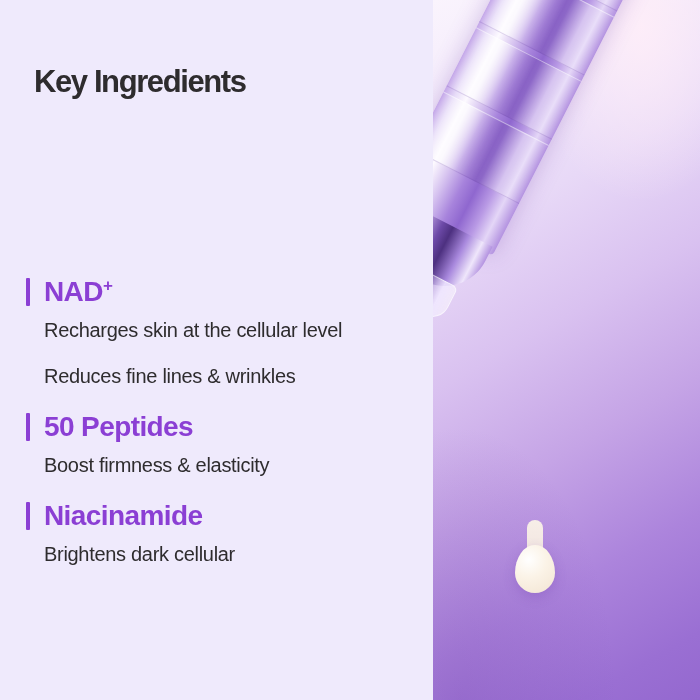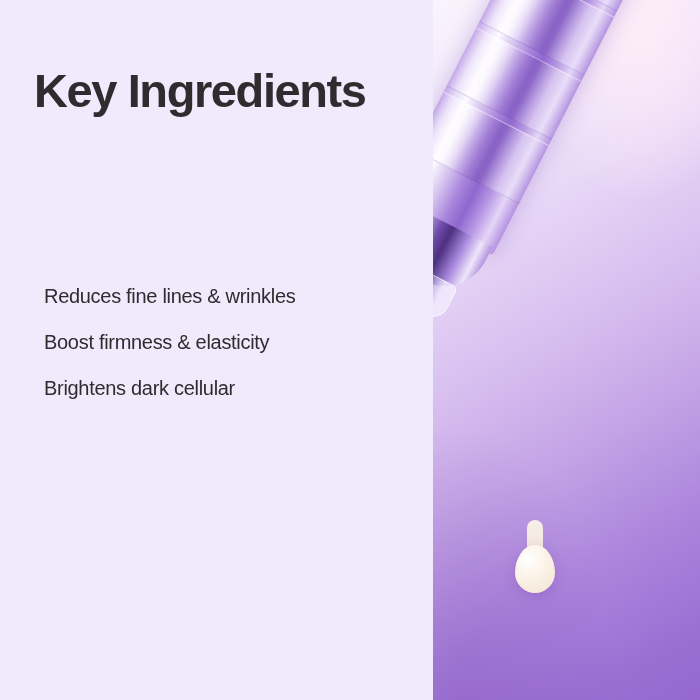--- a/index.html
+++ b/index.html
@@ -20,21 +20,21 @@
   .left-panel{
     position:relative;
     width:433px; height:700px;
     background:#efeafc;
     flex:0 0 433px;
     overflow:hidden;
   }
   .page-title{
     position:absolute;
     left:34px; top:66px;
-    font-size:47px;
+    font-size:31px;
     font-weight:bold;
     letter-spacing:-1.4px;
     color:#2e2c2e;
     line-height:1.05;
     white-space:nowrap;
   }
   .ingredient-list{
     position:absolute;
     left:26px; top:275px;
     width:400px;
@@ -217,30 +217,45 @@
 <body>
 
 <div id="page">
 
   <div class="left-panel">
 
     <h1 class="page-title">Key Ingredients</h1>
 
     <ul class="ingredient-list">
 
+      <li class="ingredient-item">
+        <div class="ing-head">
+          <span class="accent-bar"></span>
+          <span class="ing-name"><span>NAD</span><span class="sup">+</span></span>
+        </div>
+        <div class="ing-desc">Recharges skin at the cellular level</div>
+      </li>
 
       <li class="ingredient-item">
         <div class="ing-desc">Reduces fine lines &amp; wrinkles</div>
       </li>
 
       <li class="ingredient-item">
+        <div class="ing-head">
+          <span class="accent-bar"></span>
+          <span class="ing-name"><span>50 Peptides</span><span class="sup"></span></span>
+        </div>
         <div class="ing-desc">Boost firmness &amp; elasticity</div>
       </li>
 
       <li class="ingredient-item">
+        <div class="ing-head">
+          <span class="accent-bar"></span>
+          <span class="ing-name"><span>Niacinamide</span><span class="sup"></span></span>
+        </div>
         <div class="ing-desc">Brightens dark cellular</div>
       </li>
 
     </ul>
   </div>
 
   <div class="right-panel">
     <div class="rp-warm"></div>
 
     <div class="product">

